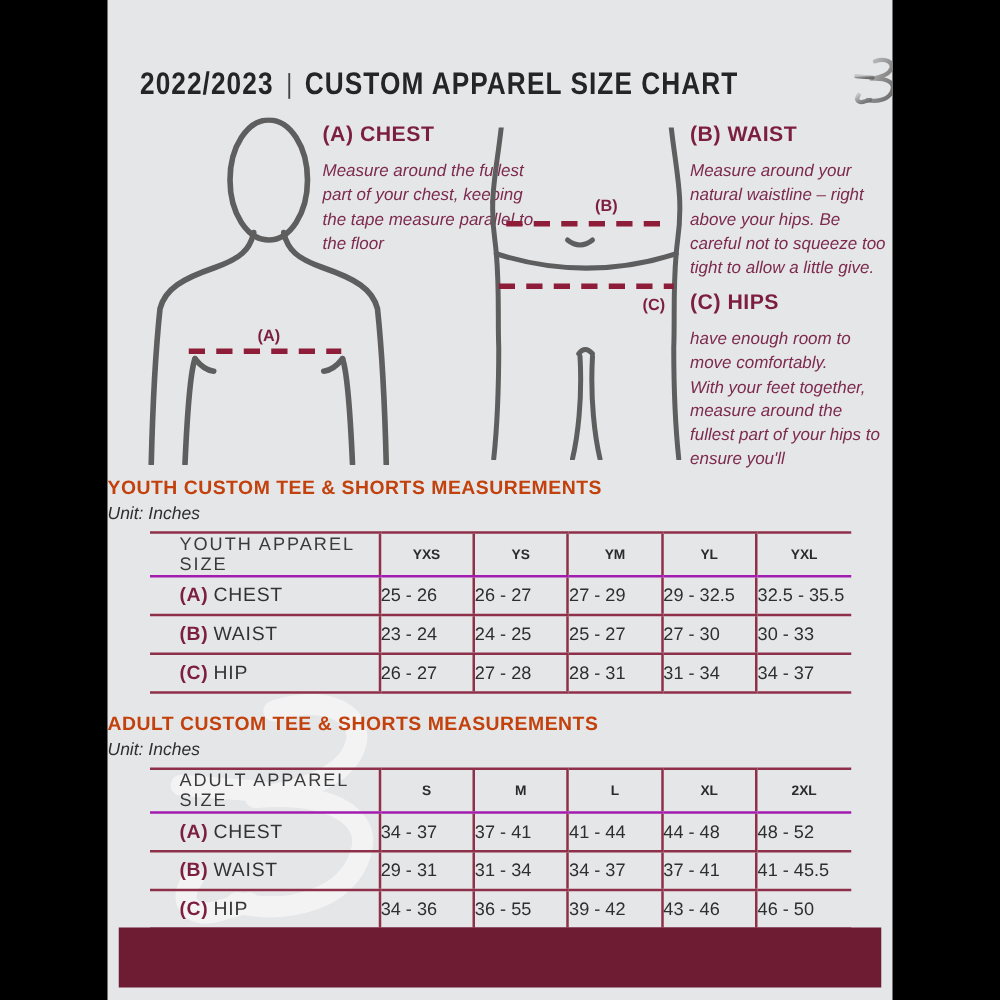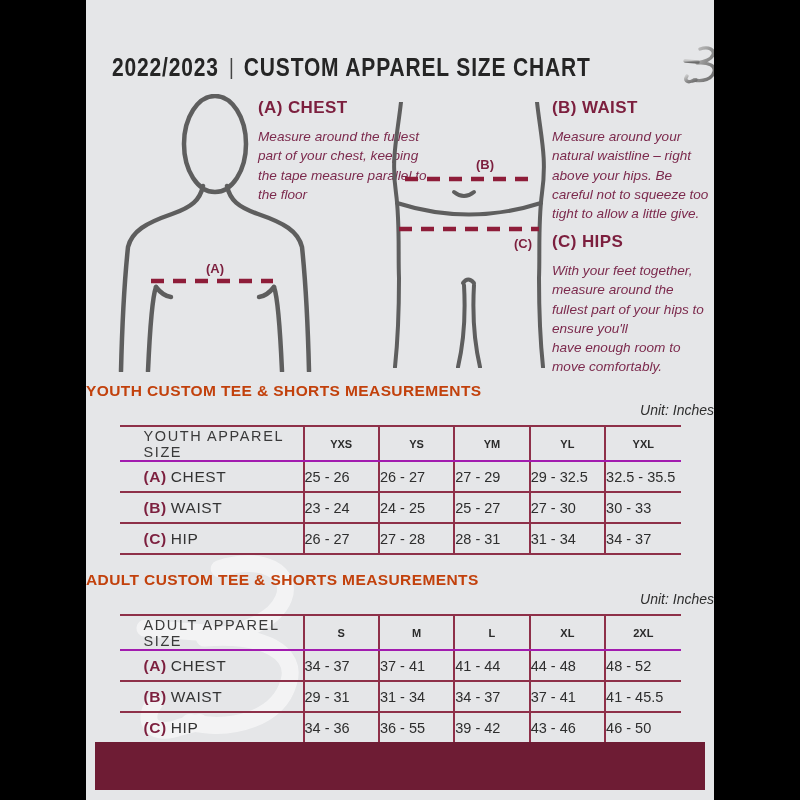--- a/index.html
+++ b/index.html
@@ -25,21 +25,21 @@
   .fig-lower { left:302px; top:8px; }
   .guide { position:absolute; }
   .guide h3 { font-size:17px; font-weight:bold; color:#7c1f3e; letter-spacing:.4px; margin-bottom:9px; }
   .guide p { font-size:13.6px; font-style:italic; font-weight:500; color:#7c2a4d; line-height:1.42; }
   .g-chest { left:172px; top:4px; width:176px; }
   .g-waist { left:466px; top:4px; width:162px; }
   .g-hips  { left:466px; top:138px; width:154px; }
 
   
   .tbl-title { text-align:left; font-size:15.5px; font-weight:bold; letter-spacing:.4px; color:#c2410c; margin-top:6px; }
-  .tbl-unit  { text-align:right; font-size:14px; font-style:italic; color:#2f2f2f; margin-top:2px; }
+  .tbl-unit  { text-align:left; font-size:14px; font-style:italic; color:#2f2f2f; margin-top:2px; }
   table.size { width:561px; margin:7px auto 0 auto; border-collapse:collapse; table-layout:fixed; }
   table.size col.c0 { width:32.8%; }
   table.size col.cn { width:13.44%; }
   table.size th, table.size td { background:transparent; }
   table.size thead th { border-top:2px solid #8e3049; border-bottom:2px solid #a21caf; height:35px; }
   table.size tbody td { border-bottom:2px solid #8e3049; height:31px; }
   table.size th + th, table.size td + td { border-left:2px solid #8e3049; }
   .col-head { font-size:11px; font-weight:bold; color:#2b2b2b; text-align:center; }
   .size-label { font-size:14.5px; font-weight:normal; letter-spacing:1.6px; color:#3a3a3a; text-align:left; padding-left:24px; }
   .row-label { text-align:left; padding-left:24px; font-size:15.5px; color:#333; letter-spacing:.6px; }
@@ -137,22 +137,22 @@
         </svg>
       </div>
 
       <div class="guide g-waist">
         <h3>(B) WAIST</h3>
         <p>Measure around your natural waistline – right above your hips. Be careful not to squeeze too tight to allow a little give.</p>
       </div>
 
       <div class="guide g-hips">
         <h3>(C) HIPS</h3>
+        <p>have enough room to move comfortably.</p>
         <p>With your feet together, measure around the fullest part of your hips to ensure you'll</p>
-        <p>have enough room to move comfortably.</p>
       </div>
     </div>
 
     <div class="tbl-title">YOUTH CUSTOM TEE &amp; SHORTS MEASUREMENTS</div>
     <div class="tbl-unit">Unit: Inches</div>
     <table class="size">
       <colgroup>
           <col class="c0">
           <col class="cn">
           <col class="cn">

